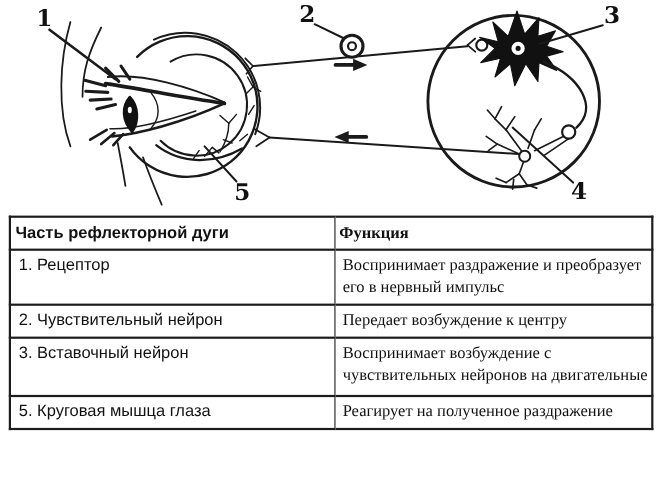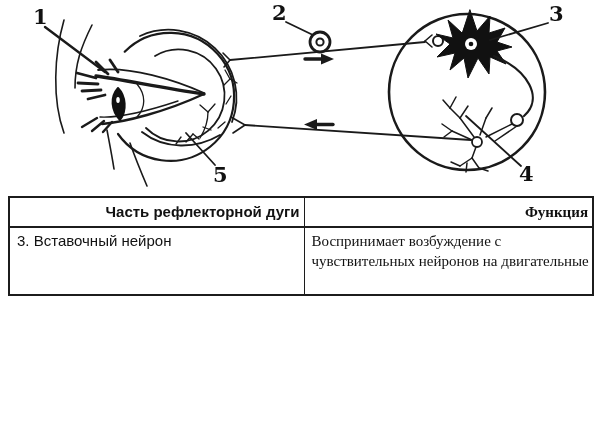--- a/index.html
+++ b/index.html
@@ -40,33 +40,33 @@
   }
   table.arc-table th, table.arc-table td {
     border: 2px solid #1c1c1c;
     vertical-align: top;
     overflow: hidden;
   }
   table.arc-table th:first-child, table.arc-table td:first-child { border-right: 1px solid #1c1c1c; }
   table.arc-table th:last-child,  table.arc-table td:last-child  { border-left: 1px solid #1c1c1c; font-family: Liberation Serif, serif; }
   table.arc-table th {
     font-weight: bold;
-    text-align: right;
+    text-align: left;
     padding: 4px 4px 2px 4px;
   }
   table.arc-table td {
     text-align: left;
     padding: 3px 2px 2px 7px;
   }
   col.c-part { width: 295px; }
   col.c-func { width: 289px; }
   tr.h-head { height: 30px; }
   tr.h-r1 { height: 50px; }
   tr.h-r2 { height: 30px; }
-  tr.h-r3 { height: 68px; }
+  tr.h-r3 { height: 53px; }
   tr.h-r4 { height: 26px; }
   tr.h-r5 { height: 30px; }
 </style>
 </head>
 <body>
 
 <div class="page">
 
   <div class="diagram-wrap">
     <svg width="600" height="192" viewBox="0 0 600 192" xmlns="http://www.w3.org/2000/svg">
@@ -213,20 +213,32 @@
   <table class="arc-table">
     <colgroup>
         <col class="c-part">
         <col class="c-func">
       </colgroup>
     <tbody>
         <tr class="h-head">
       <th>Часть рефлекторной дуги</th>
       <th>Функция</th>
     </tr>
+    <tr class="h-r1">
+      <td>1. Рецептор</td>
+      <td>Воспринимает раздражение и преобразует его в нервный импульс</td>
+    </tr>
+    <tr class="h-r2">
+      <td>2. Чувствительный нейрон</td>
+      <td>Передает возбуждение к центру</td>
+    </tr>
     <tr class="h-r3">
       <td>3. Вставочный нейрон</td>
       <td>Воспринимает возбуждение с чувствительных нейронов на двигательные</td>
     </tr>
+    <tr class="h-r5">
+      <td>5. Круговая мышца глаза</td>
+      <td>Реагирует на полученное раздражение</td>
+    </tr>
   </tbody>
     </table>
 
 </div>
 
 </body></html>

